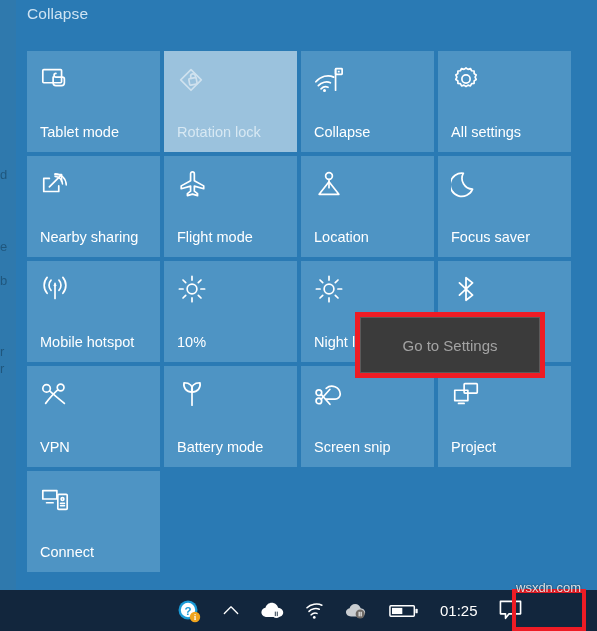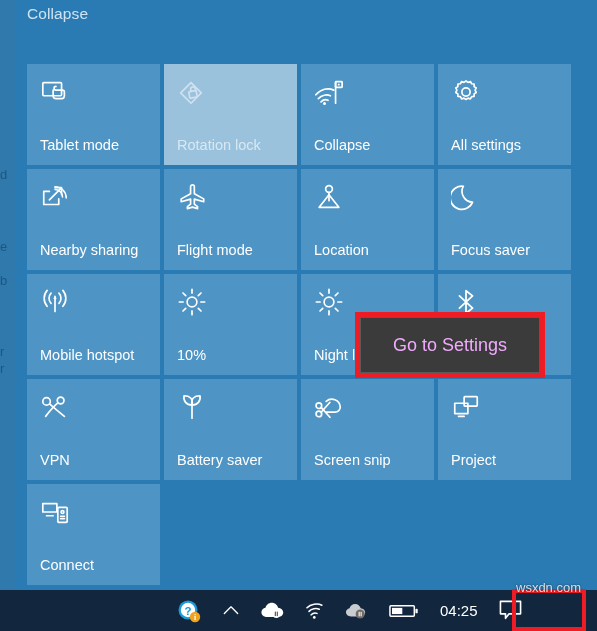--- a/index.html
+++ b/index.html
@@ -34,21 +34,21 @@
   .collapse-row{
     position:absolute;left:27px;top:0;height:28px;
     display:flex;align-items:center;
   }
   .collapse-label{
     color:#cfe3f2;font-size:15.5px;letter-spacing:.1px;
     font-family:"Liberation Sans", sans-serif;
   }
 
   .tile-grid{
-    position:absolute;left:27px;top:64px;
+    position:absolute;left:27px;top:51px;
     width:545px;
     display:grid;
     grid-template-columns:repeat(4,133px);
     grid-auto-rows:101px;
     column-gap:4px;row-gap:4px;
   }
   .tile{
     position:relative;
     background:#4e94c4;
     box-sizing:border-box;
@@ -81,21 +81,21 @@
     width:190px;height:66px;
   }
   .tooltip-inner{
     width:100%;height:100%;
     background:#3b3b3b;
     border:1px solid #5a5a5a;
     box-sizing:border-box;
     display:flex;align-items:center;justify-content:center;
   }
   .tooltip-text{
-    color:#f0abfc;font-size:18px;
+    color:#a3a3a3;font-size:15px;
     font-family:"Liberation Sans", sans-serif;
   }
 
   
   .taskbar{
     position:absolute;left:0;bottom:0;width:597px;height:41px;
     background:#12263d;
     display:flex;align-items:center;
   }
   .tray{
@@ -286,21 +286,21 @@
           <span class="t-label">VPN</span>
         </div>
         <div class="tile">
           <span class="icon">
             <svg viewBox="0 0 32 32" fill="none" stroke="currentColor" stroke-width="1.8" stroke-linecap="round" stroke-linejoin="round">
               <path d="M16 28 V14"></path>
               <path d="M16 14 C10 14 6.5 9.5 7.5 4 C13.5 4 17.5 7 16 14 Z"></path>
               <path d="M16 14 C22 14 25.5 9.5 24.5 4 C18.5 4 14.5 7 16 14 Z"></path>
             </svg>
           </span>
-          <span class="t-label">Battery saver</span>
+          <span class="t-label">Battery mode</span>
         </div>
         <div class="tile">
           <span class="icon">
             <svg viewBox="0 0 32 32" fill="none" stroke="currentColor" stroke-width="1.8" stroke-linecap="round" stroke-linejoin="round">
               <path d="M13 10 a9 9 0 0 1 15 6 a5.5 5.5 0 0 1 -5.5 5.5 H13"></path>
               <circle cx="5.2" cy="23.4" r="3"></circle>
               <circle cx="5.2" cy="14.6" r="3"></circle>
               <path d="M7.6 21.6 L17 11"></path>
               <path d="M7.6 16.4 L17 27"></path>
             </svg>
@@ -385,21 +385,21 @@
       </div>
 
       <div class="tray-item" style="width:52px">
         <svg viewBox="0 0 32 16" width="30" height="15">
           <rect x="1" y="3" width="26" height="11" rx="1" fill="none" stroke="#ffffff" stroke-width="1.6"></rect>
           <rect x="3.2" y="5.2" width="11" height="6.6" fill="#ffffff"></rect>
           <rect x="28.2" y="6" width="2.4" height="5" rx="1" fill="#ffffff"></rect>
         </svg>
       </div>
 
-      <div class="tray-clock">04:25</div>
+      <div class="tray-clock">01:25</div>
 
       <div class="action-center-btn">
         <svg viewBox="0 0 26 24" width="25" height="23">
           <path d="M2.5 2.5 H23.5 V15.5 H11.5 L7.8 20.2 V15.5 H2.5 Z" fill="none" stroke="#ffffff" stroke-width="1.7" stroke-linejoin="round"></path>
         </svg>
       </div>
     </div>
   </div>
 
   <div class="ac-highlight"></div>

